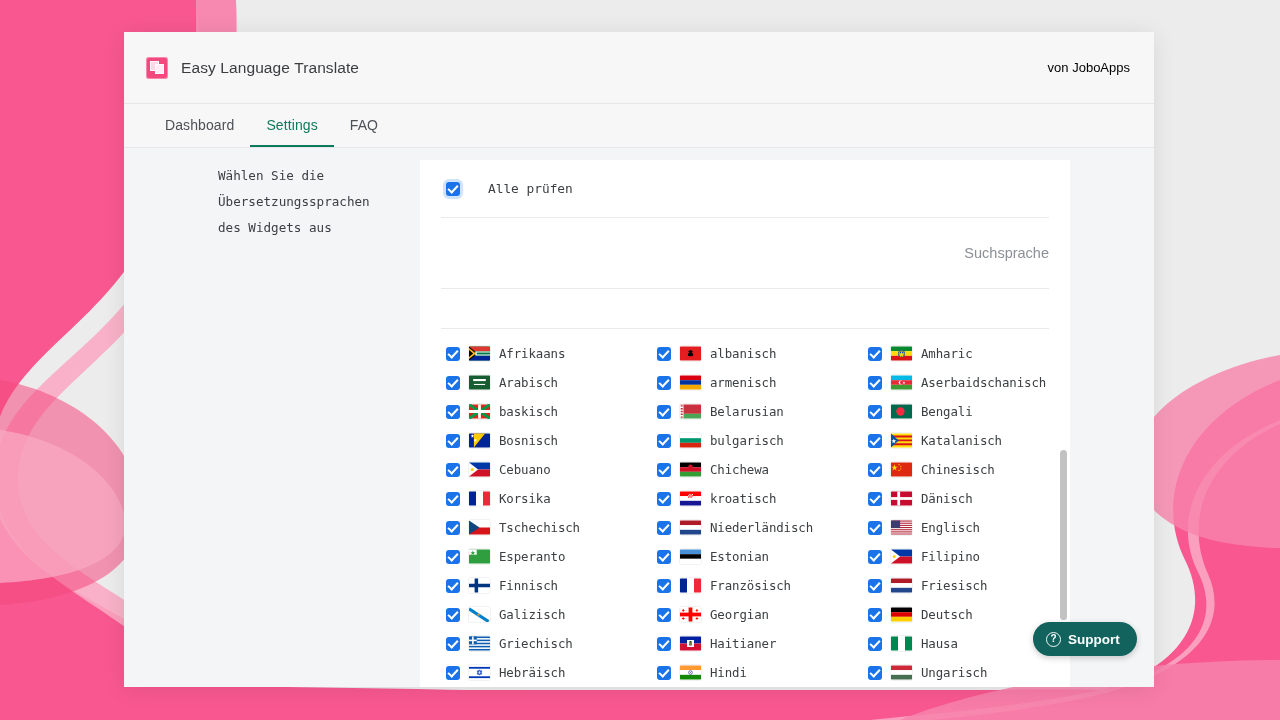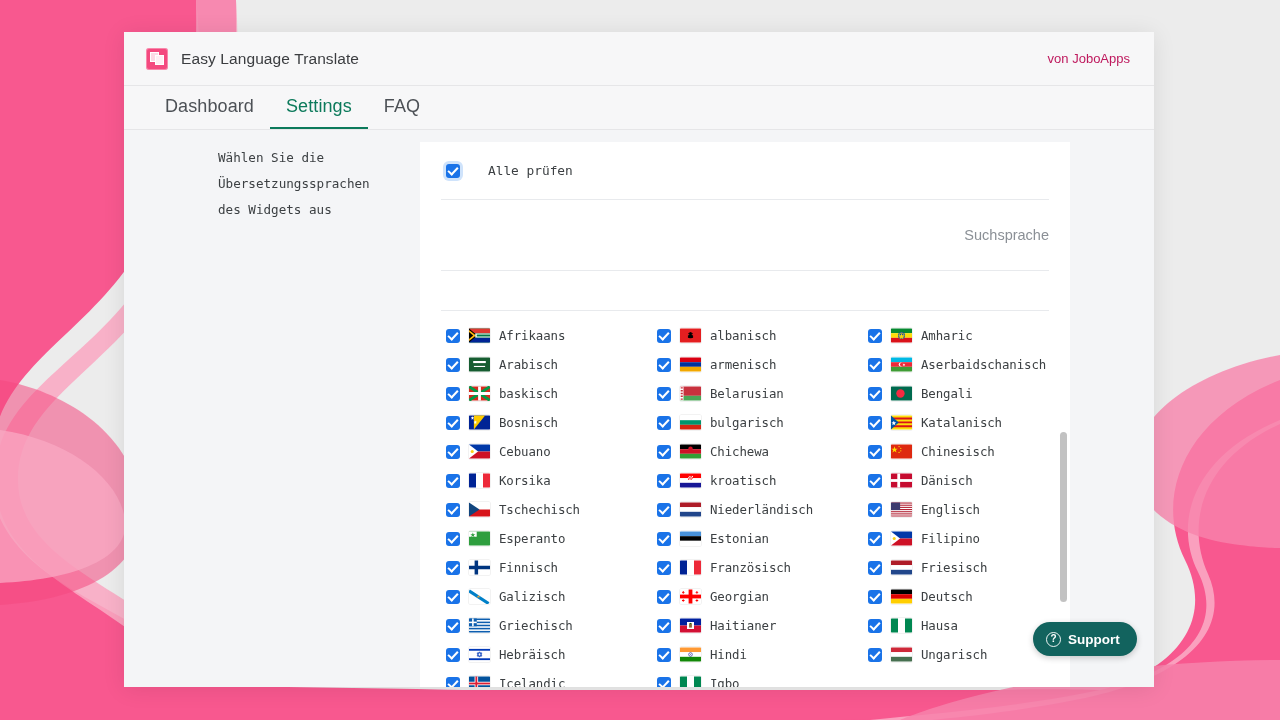--- a/index.html
+++ b/index.html
@@ -21,21 +21,21 @@
     left: 124px; top: 32px;
     width: 1030px; height: 655px;
     background: #f4f5f7;
     box-shadow: 0 2px 22px rgba(0,0,0,0.09);
     overflow: hidden;
     display: flex; flex-direction: column;
   }
 
   
   .app-header {
-    height: 54px;
+    height: 72px;
     background: #f7f7f8;
     border-bottom: 1px solid #e6e6e8;
     display: flex; align-items: center;
     padding: 0 24px 0 22px;
     flex: 0 0 auto;
   }
   .brand { display: flex; align-items: center; gap: 13px; }
   .app-icon {
     width: 22px; height: 22px; border-radius: 3px;
     background: #f4497f;
@@ -48,36 +48,36 @@
     width: 9px; height: 10px; background: #fdd9e6; border: 1px solid #fff;
   }
   .app-icon .sq2 {
     position: absolute; left: 9px; top: 7px;
     width: 9px; height: 10px; background: #ffeef4; border: 1px solid #fff;
   }
   .app-title {
     font-size: 15.5px; color: #3b3d40; letter-spacing: .1px;
   }
   .header-right {
-    margin-left: auto; font-size: 13px; color: #be185d;
+    margin-left: auto; font-size: 13px; color: #000000;
   }
 
   
   .tabbar {
     height: 44px;
     background: #f7f7f8;
     border-bottom: 1px solid #e6e6e8;
     display: flex; align-items: stretch;
     padding: 0 22px;
     flex: 0 0 auto;
   }
   .tab {
     display: flex; align-items: center;
     padding: 0 16px;
-    font-size: 18px;
+    font-size: 14px;
     color: #4d5156;
     border-bottom: 2px solid transparent;
     cursor: pointer;
     letter-spacing: .1px;
   }
   .tab:first-child { padding-left: 19px; }
   .tab.active { color: #0c7a5b; border-bottom-color: #0c7a5b; font-weight: 400; }
 
   
   .app-body {

